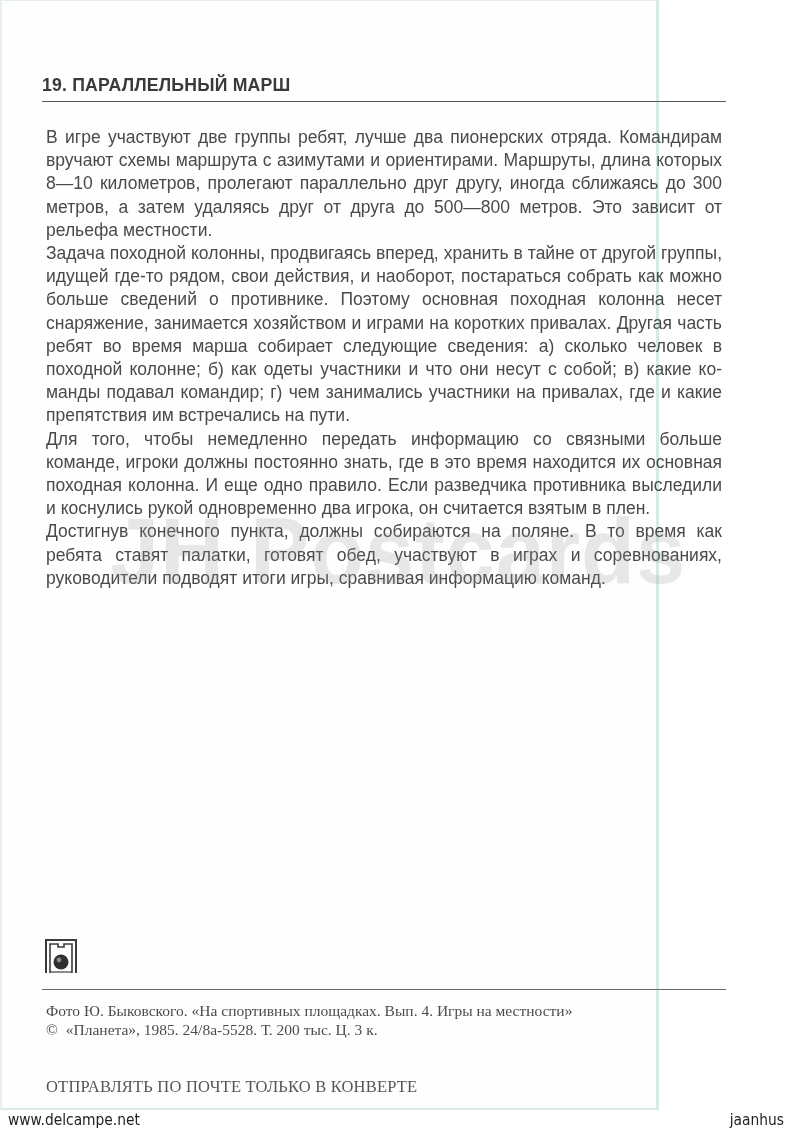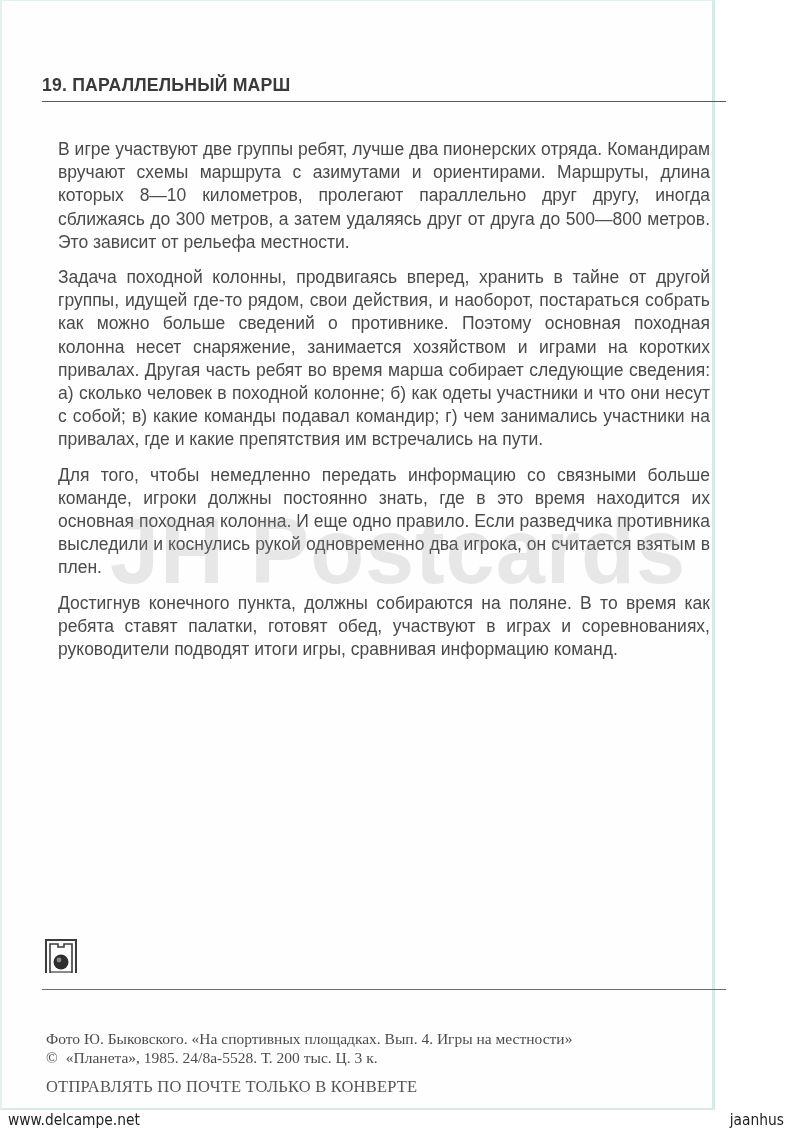--- a/index.html
+++ b/index.html
@@ -11,21 +11,21 @@
       width: 792px;
       height: 1132px;
       position: relative;
       overflow: hidden;
       font-family: "Liberation Sans", sans-serif;
     }
     .card {
       position: absolute;
       left: 0;
       top: 0;
-      width: 715px;
+      width: 659px;
       height: 1110px;
       background: #fdfefd;
       border-right: 3px solid #d6ebe8;
       border-bottom: 2px solid #dcebe7;
       border-top: 1px solid #e3efed;
       border-left: 2px solid #e6f1ef;
       box-sizing: border-box;
     }
     .title {
       position: absolute;
@@ -52,21 +52,21 @@
       position: absolute;
       left: 44px;
       top: 125px;
       width: 676px;
       font-family: "Liberation Sans", sans-serif;
       font-size: 17.5px;
       line-height: 23.2px;
       color: #4a4a4a;
     }
     .body-text p {
-      margin: 12px;
+      margin: 0;
       text-align: justify;
       text-align-last: left;
     }
     .watermark-center {
       position: absolute;
       left: 108px;
       top: 498px;
       font-family: "Liberation Sans", sans-serif;
       font-weight: bold;
       font-size: 92px;
@@ -94,21 +94,20 @@
     }
     .credits {
       position: absolute;
       left: 44px;
       top: 1000px;
       font-family: "Liberation Serif", serif;
       font-size: 15.5px;
       line-height: 19px;
       color: #4c4c4c;
       white-space: nowrap;
-      margin-top: 28px;
     }
     .credits .copy {
       display: inline-block;
       margin-right: 8px;
     }
     .send-note {
       position: absolute;
       left: 44px;
       top: 1076px;
       font-family: "Liberation Serif", serif;

